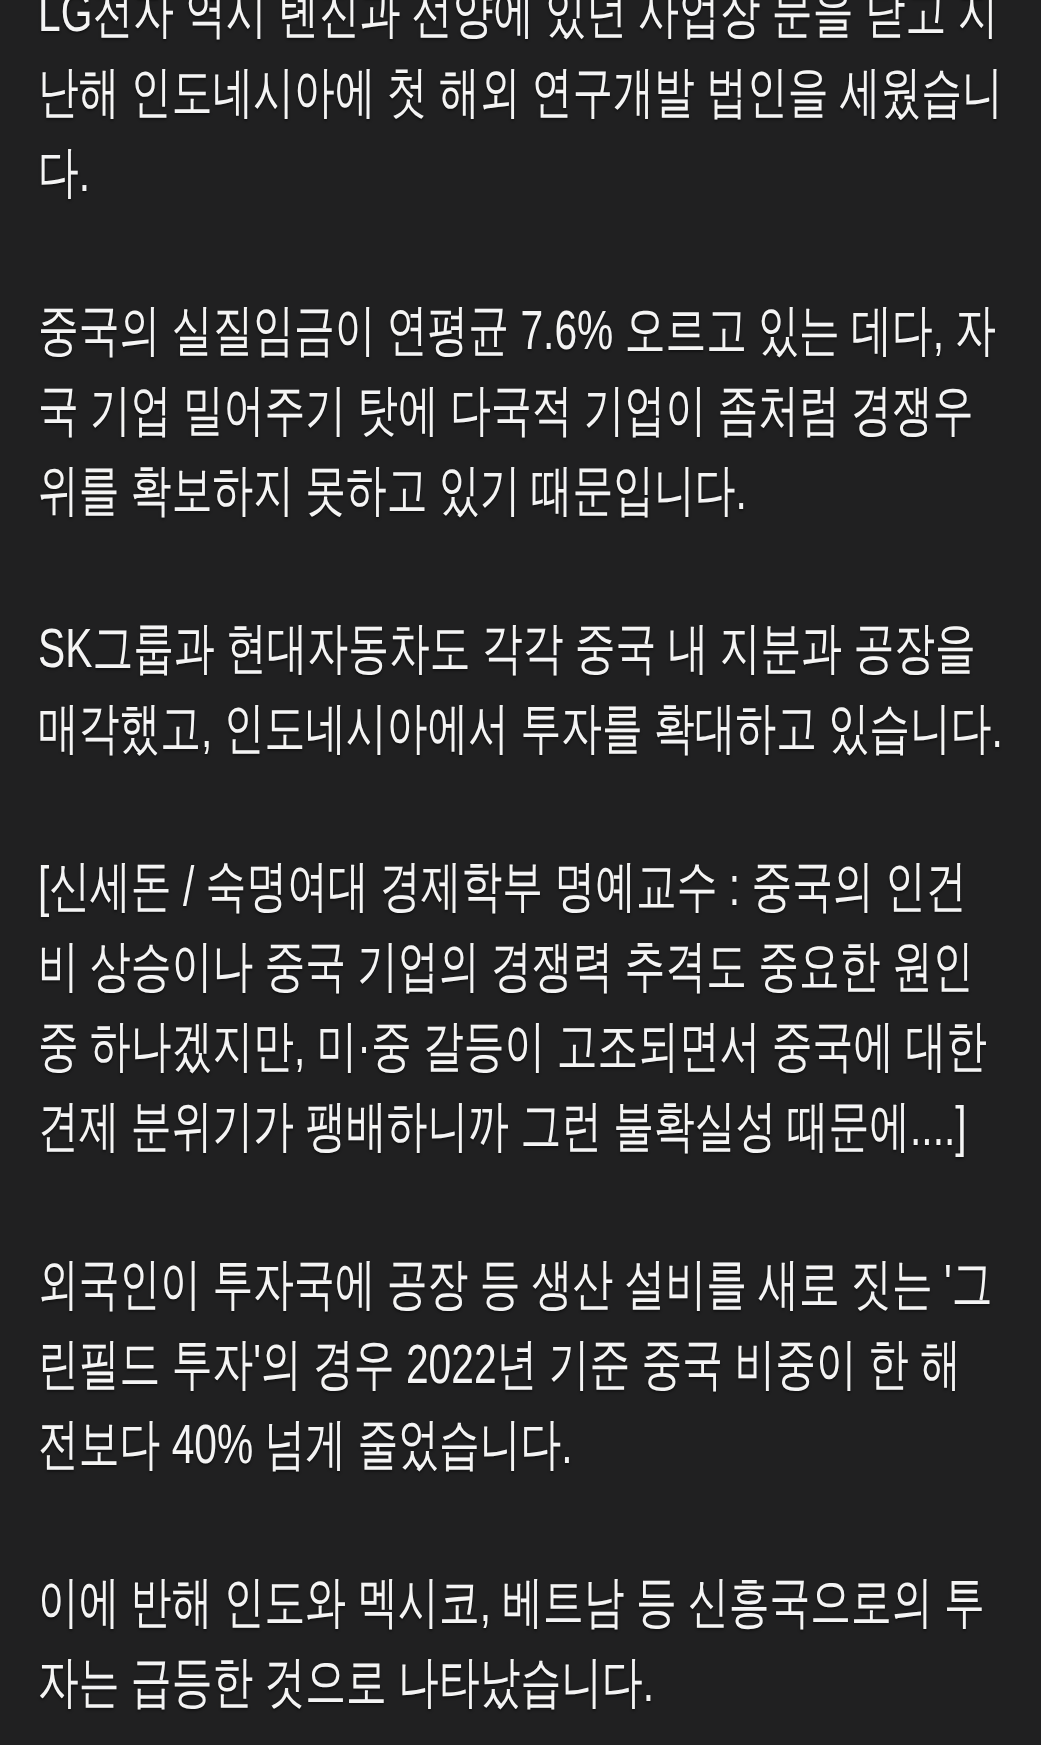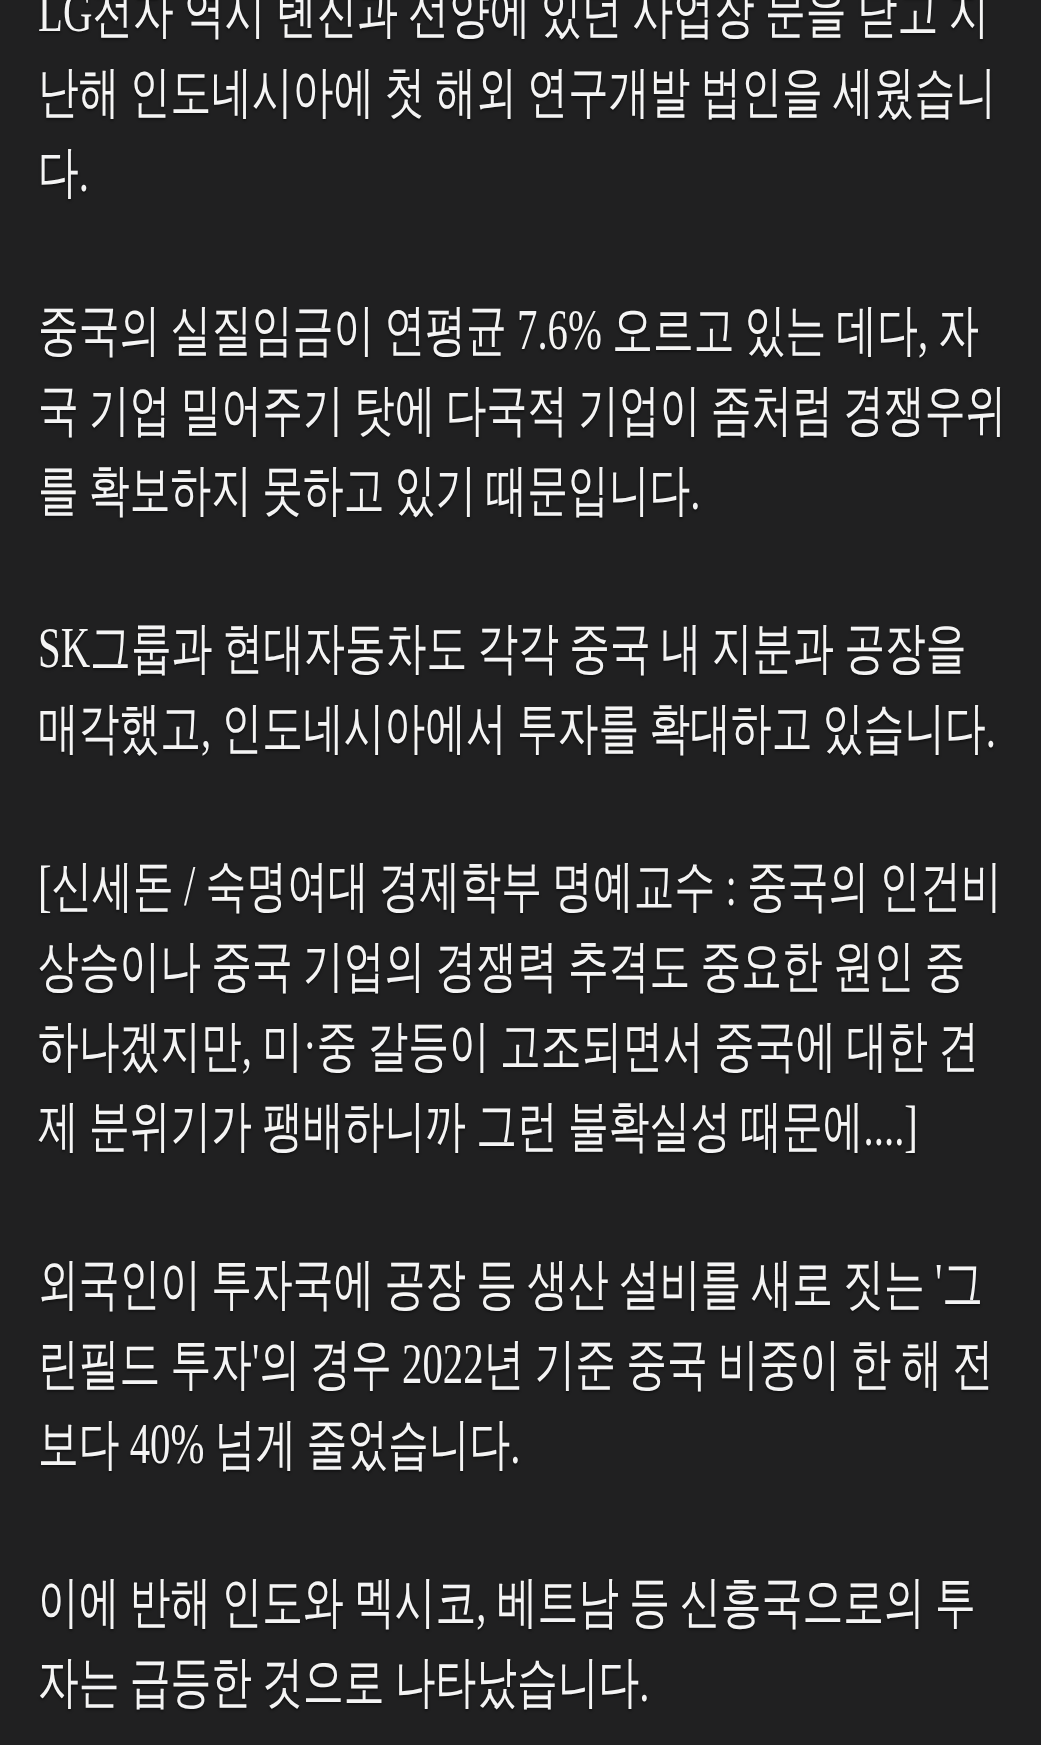--- a/index.html
+++ b/index.html
@@ -11,21 +11,20 @@
     height: 1745px;
     overflow: hidden;
     position: relative;
     background: #202021;
     font-family: "Liberation Sans", "DejaVu Sans", sans-serif;
   }
   .viewport {
     position: absolute;
     inset: 0;
     overflow: hidden;
-    font-family: Liberation Serif, serif;
   }
   
   .article {
     position: absolute;
     left: 38px;
     top: -28px;
     width: 1330px;
     transform: scaleX(0.728);
     transform-origin: 0 0;
     font-size: 56px;

